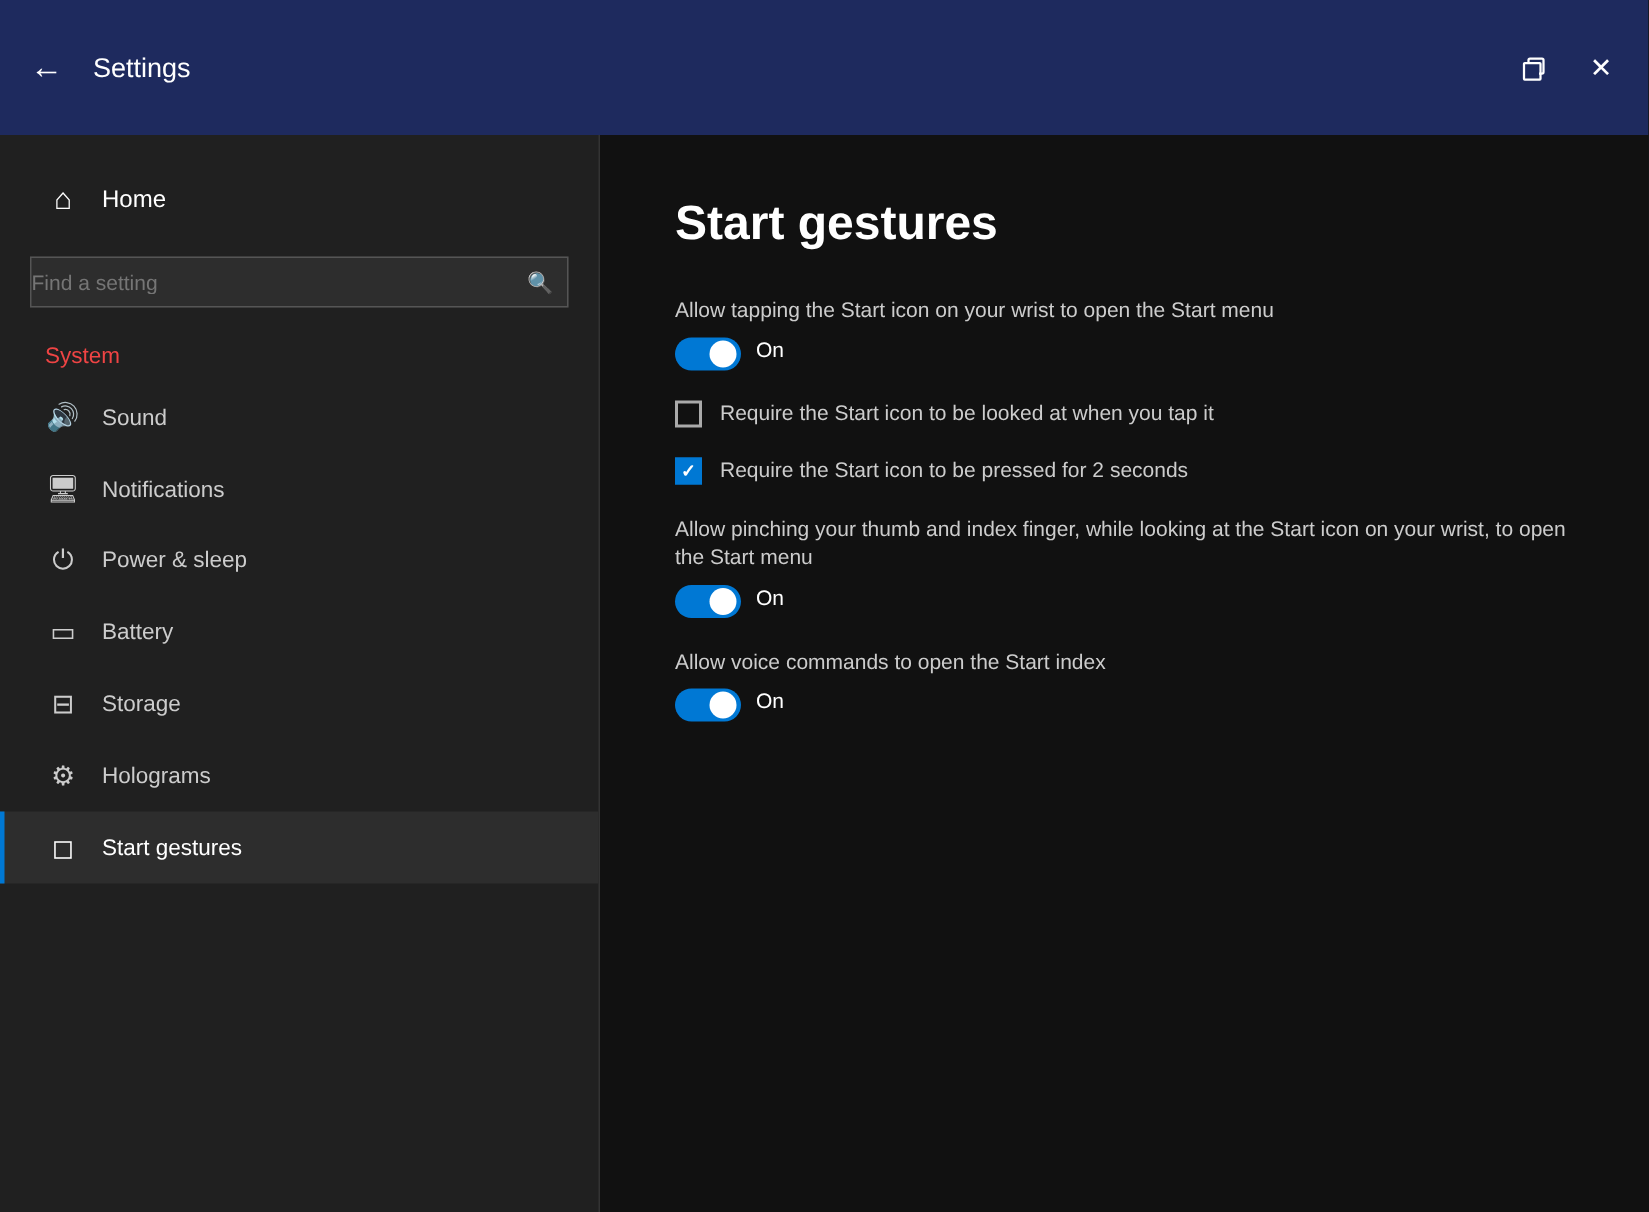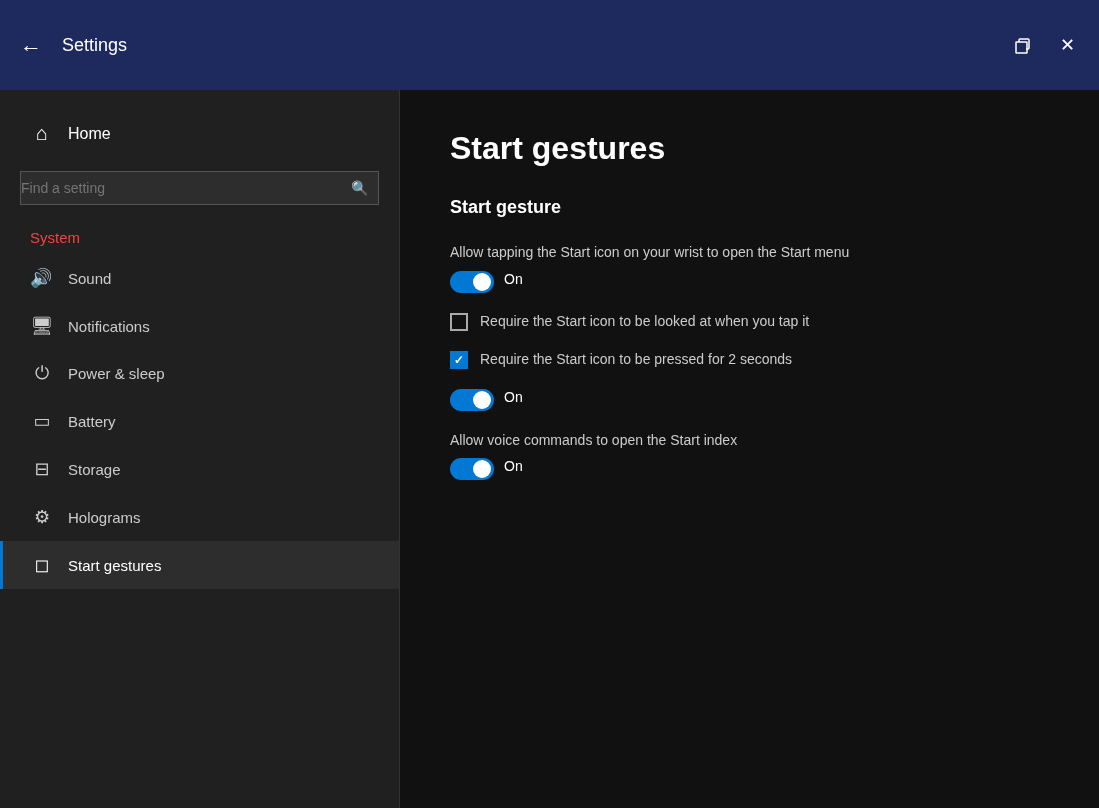--- a/index.html
+++ b/index.html
@@ -284,21 +284,20 @@
     </div>
     <div class="sidebar-item active">
       <span class="sidebar-item-icon">◻</span>
       <span>Start gestures</span>
     </div>
   </div>
 
   <div class="content">
     <h1 class="page-title">Start gestures</h1>
 
-    <h2 class="section-title">Start gesture</h2>
 
     <div class="setting-item">
       <div class="setting-description">Allow tapping the Start icon on your wrist to open the Start menu</div>
       <div class="toggle-row">
         <div class="toggle">
           <div class="toggle-knob"></div>
         </div>
         <span class="toggle-label">On</span>
       </div>
     </div>
@@ -311,20 +310,21 @@
     </div>
 
     <div class="setting-item">
       <div class="checkbox-row">
         <div class="checkbox checked"></div>
         <span class="checkbox-label">Require the Start icon to be pressed for 2 seconds</span>
       </div>
     </div>
 
     <div class="setting-item">
+      <div class="setting-description">Allow pinching your thumb and index finger, while looking at the Start icon on your wrist, to open the Start menu</div>
       <div class="toggle-row">
         <div class="toggle">
           <div class="toggle-knob"></div>
         </div>
         <span class="toggle-label">On</span>
       </div>
     </div>
 
     <div class="setting-item">
       <div class="setting-description">Allow voice commands to open the Start index</div>

